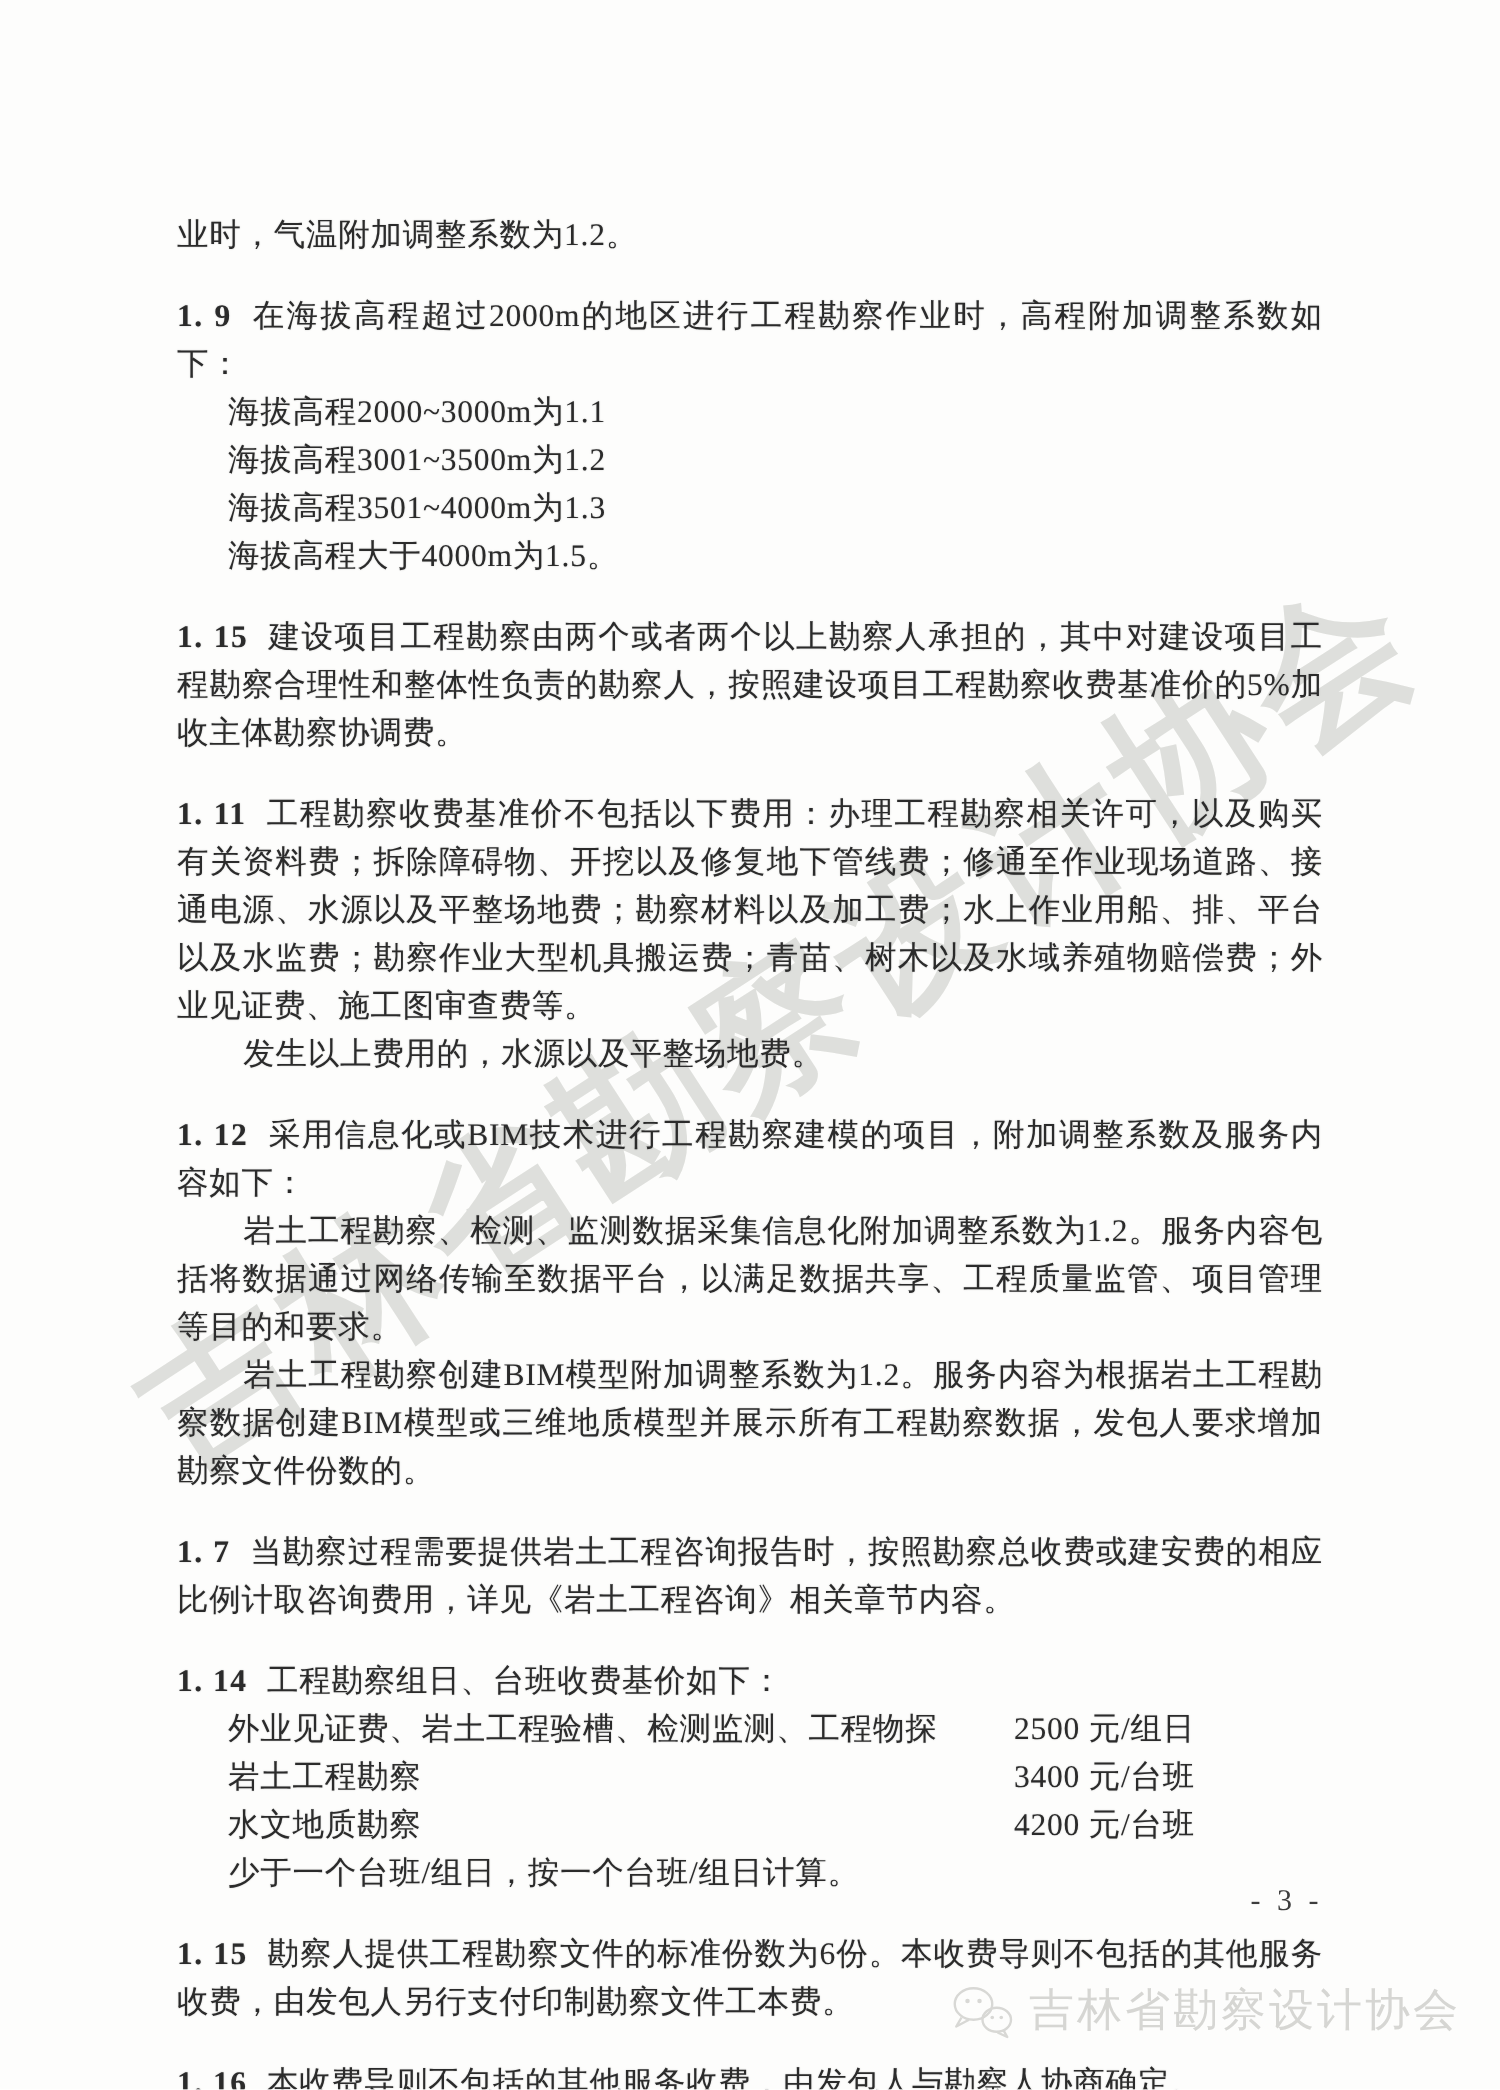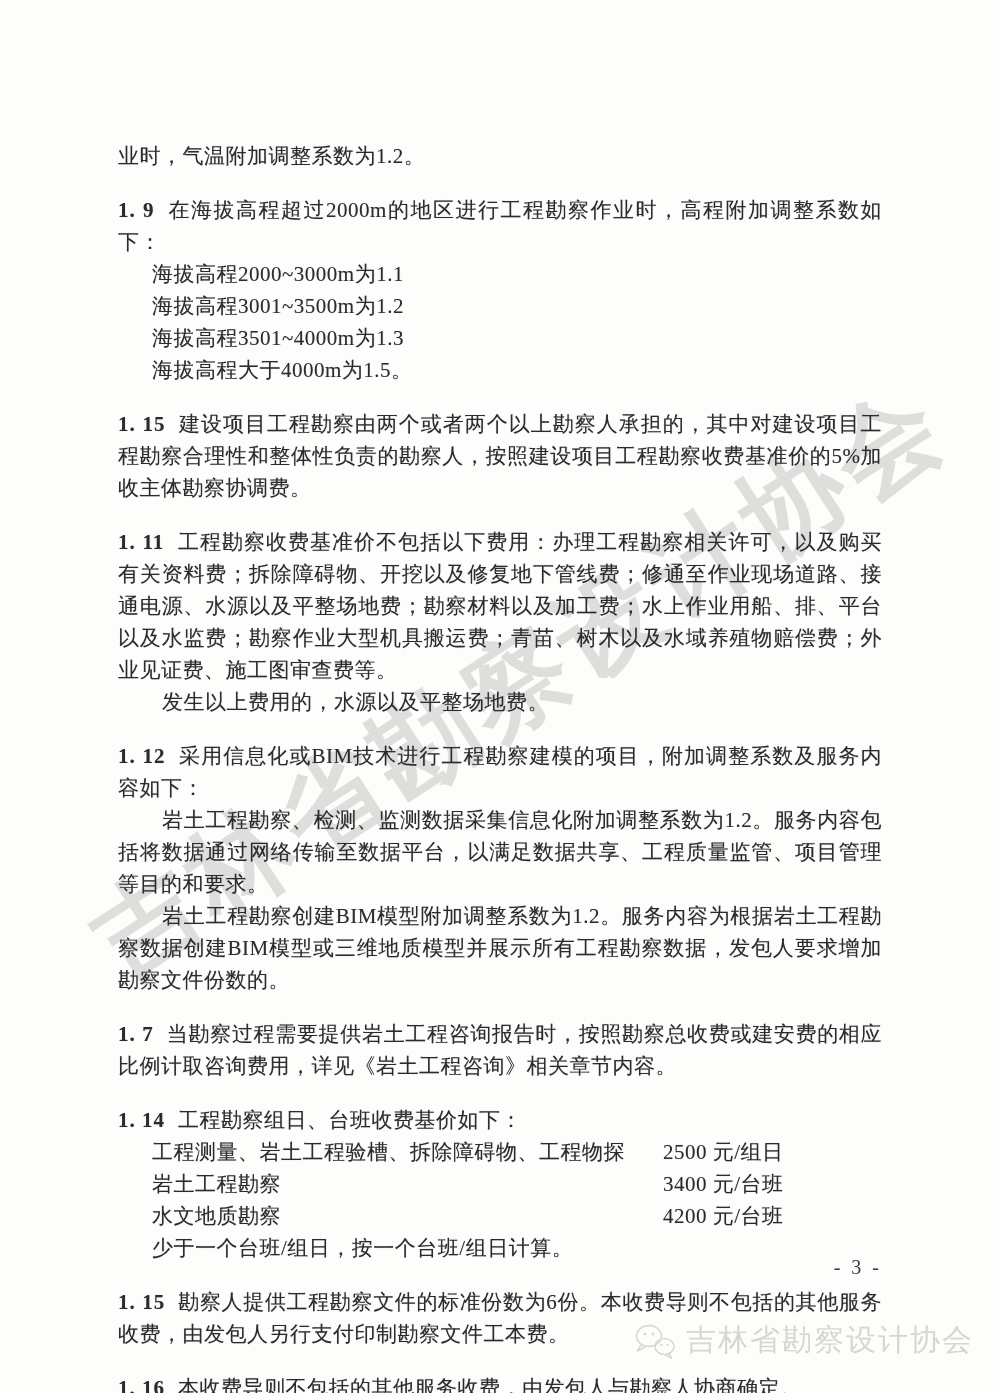--- a/index.html
+++ b/index.html
@@ -43,21 +43,21 @@
   .num{
     font-weight:700;
     margin-right:13px;
     letter-spacing:1px;
     white-space:nowrap;
   }
   .cont-indent{text-indent:2.1em;}
   .sub-line{padding-left:34px;}
   .fee-row{display:flex;padding-left:34px;}
   .fee-label{flex:0 0 auto;width:511px;}
-  .fee-amount{flex:0 0 auto;}
+  .fee-amount{flex:0 0 auto;margin-left:13px;}
   
   .pagenum{
     position:absolute;
     top:1256px;right:118px;
     z-index:1;
     font-size:20px;
     letter-spacing:3px;
     color:#3d3d3d;
   }
   
@@ -105,21 +105,21 @@
           <p><b class="num">1. 12</b><span>采用信息化或BIM技术进行工程勘察建模的项目，附加调整系数及服务内容如下：</span></p>
           <p class="cont-indent">岩土工程勘察、检测、监测数据采集信息化附加调整系数为1.2。服务内容包括将数据通过网络传输至数据平台，以满足数据共享、工程质量监管、项目管理等目的和要求。</p>
           <p class="cont-indent">岩土工程勘察创建BIM模型附加调整系数为1.2。服务内容为根据岩土工程勘察数据创建BIM模型或三维地质模型并展示所有工程勘察数据，发包人要求增加勘察文件份数的。</p>
         </div>
         <div class="section">
           <p><b class="num">1. 7</b><span>当勘察过程需要提供岩土工程咨询报告时，按照勘察总收费或建安费的相应比例计取咨询费用，详见《岩土工程咨询》相关章节内容。</span></p>
         </div>
         <div class="section">
           <p><b class="num">1. 14</b><span>工程勘察组日、台班收费基价如下：</span></p>
           <div class="fee-row">
-            <span class="fee-label">工程测量、岩土工程验槽、拆除障碍物、工程物探</span>
+            <span class="fee-label">外业见证费、岩土工程验槽、检测监测、工程物探</span>
             <span class="fee-amount">2500 元/组日</span>
           </div>
           <div class="fee-row">
             <span class="fee-label">岩土工程勘察</span>
             <span class="fee-amount">3400 元/台班</span>
           </div>
           <div class="fee-row">
             <span class="fee-label">水文地质勘察</span>
             <span class="fee-amount">4200 元/台班</span>
           </div>

